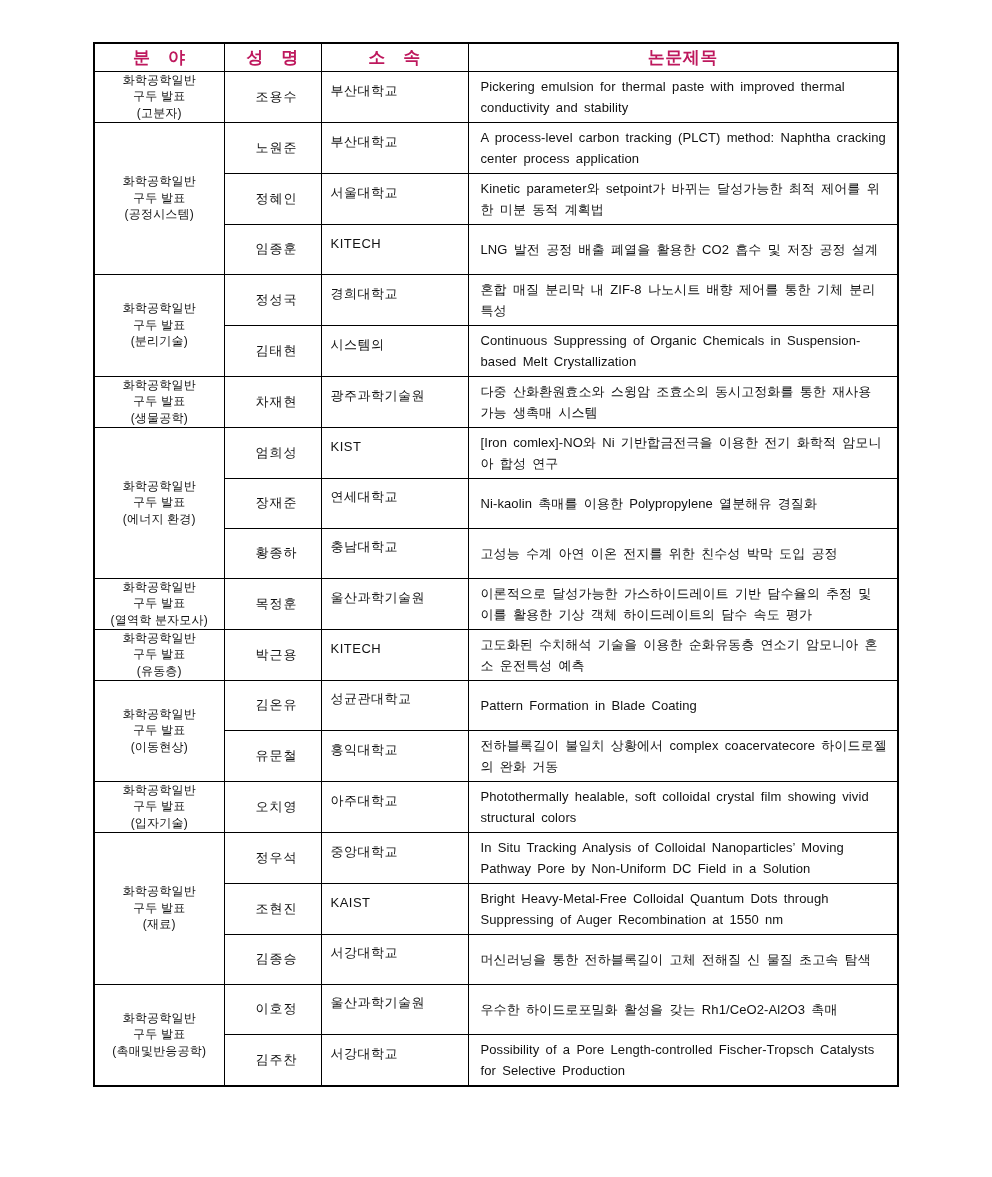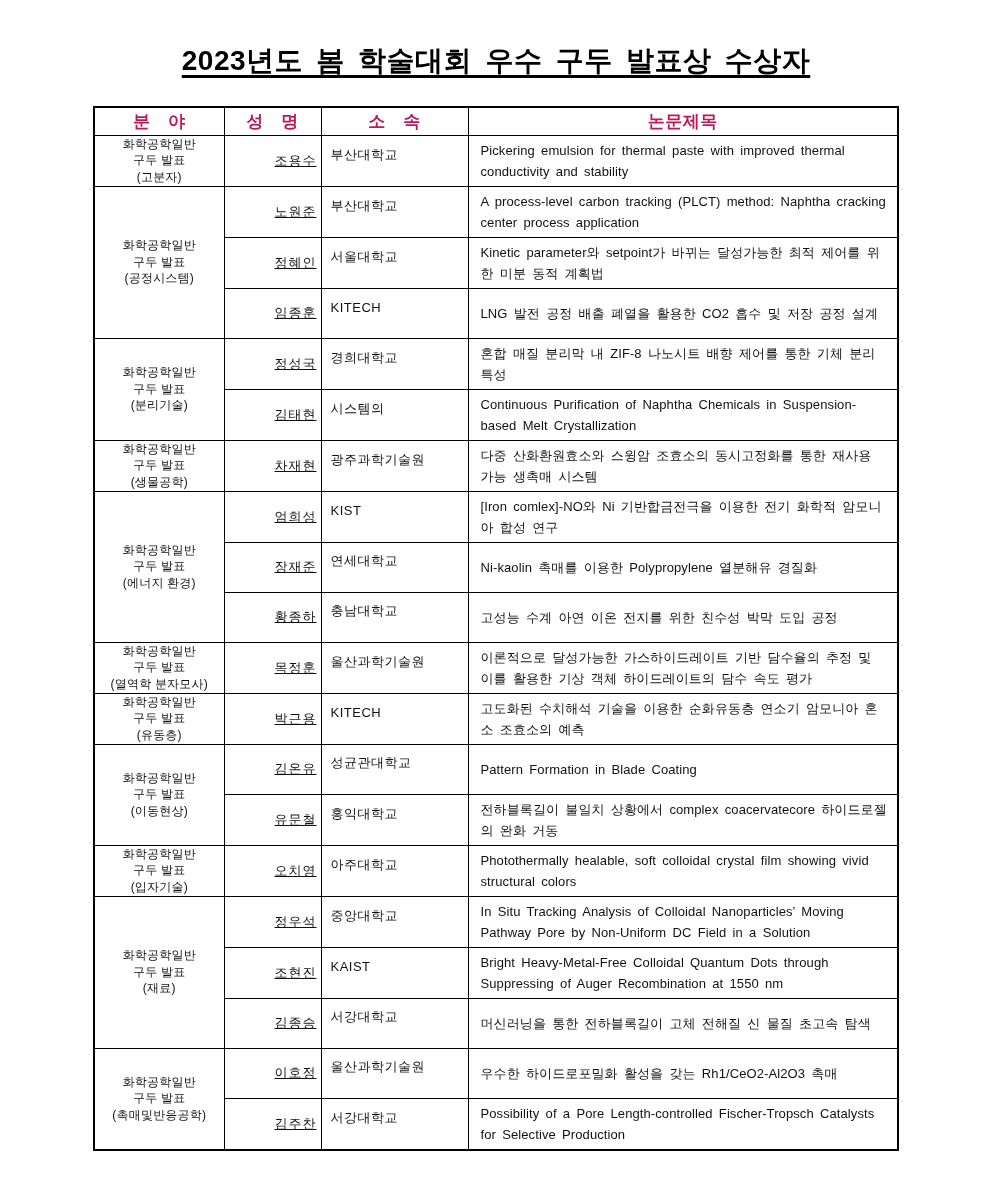--- a/index.html
+++ b/index.html
@@ -60,24 +60,23 @@
     vertical-align: middle;
     font-size: 12px;
     line-height: 16.5px;
     white-space: pre-line;
     padding: 0 1px;
     letter-spacing: 0.2px;
   }
   td.name-cell {
     font-size: 13px;
     vertical-align: middle;
-    text-align: right;
+    text-align: center;
     padding: 0 4px 0 12px;
     letter-spacing: 1px;
-    text-decoration: underline;
   }
   td.affil-cell {
     font-size: 13px;
     vertical-align: middle;
     text-align: left;
     padding: 0 4px 12px 9px;
     letter-spacing: 0.5px;
   }
   td.title-cell {
     font-size: 13px;
@@ -86,21 +85,20 @@
     text-align: left;
     padding: 4px 10px 4px 12px;
     word-spacing: 2.5px;
     letter-spacing: 0.1px;
   }
 </style>
 </head>
 <body>
 
 <div class="page">
-  <h1 class="page-title">2023년도 봄 학술대회 우수 구두 발표상 수상자</h1>
 
   <table class="awards">
     <colgroup>
       <col style="width:130px">
       <col style="width:97px">
       <col style="width:147px">
       <col style="width:430px">
     </colgroup>
     <thead>
       <tr class="head-row">
@@ -141,21 +139,21 @@
           <td class="field-cell" rowspan="2">화학공학일반
 구두 발표
 (분리기술)</td>
           <td class="name-cell">정성국</td>
           <td class="affil-cell">경희대학교</td>
           <td class="title-cell">혼합 매질 분리막 내 ZIF-8 나노시트 배향 제어를 통한 기체 분리 특성</td>
         </tr>
         <tr class="data-row">
           <td class="name-cell">김태현</td>
           <td class="affil-cell">시스템의</td>
-          <td class="title-cell">Continuous Purification of Naphtha Chemicals in Suspension-based Melt Crystallization</td>
+          <td class="title-cell">Continuous Suppressing of Organic Chemicals in Suspension-based Melt Crystallization</td>
         </tr>
         <tr class="data-row">
           <td class="field-cell" rowspan="1">화학공학일반
 구두 발표
 (생물공학)</td>
           <td class="name-cell">차재현</td>
           <td class="affil-cell">광주과학기술원</td>
           <td class="title-cell">다중 산화환원효소와 스윙암 조효소의 동시고정화를 통한 재사용 가능 생촉매 시스템</td>
         </tr>
         <tr class="data-row">
@@ -183,21 +181,21 @@
           <td class="name-cell">목정훈</td>
           <td class="affil-cell">울산과학기술원</td>
           <td class="title-cell">이론적으로 달성가능한 가스하이드레이트 기반 담수율의 추정 및 이를 활용한 기상 객체 하이드레이트의 담수 속도 평가</td>
         </tr>
         <tr class="data-row">
           <td class="field-cell" rowspan="1">화학공학일반
 구두 발표
 (유동층)</td>
           <td class="name-cell">박근용</td>
           <td class="affil-cell">KITECH</td>
-          <td class="title-cell">고도화된 수치해석 기술을 이용한 순화유동층 연소기 암모니아 혼소 조효소의 예측</td>
+          <td class="title-cell">고도화된 수치해석 기술을 이용한 순화유동층 연소기 암모니아 혼소 운전특성 예측</td>
         </tr>
         <tr class="data-row">
           <td class="field-cell" rowspan="2">화학공학일반
 구두 발표
 (이동현상)</td>
           <td class="name-cell">김온유</td>
           <td class="affil-cell">성균관대학교</td>
           <td class="title-cell">Pattern Formation in Blade Coating</td>
         </tr>
         <tr class="data-row">

